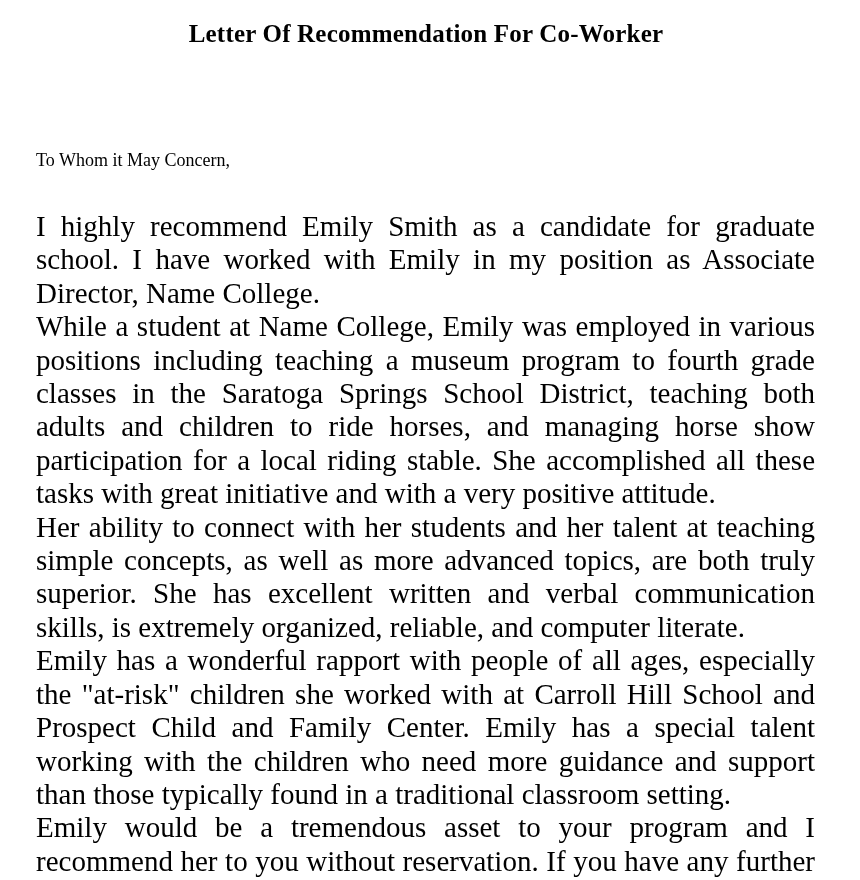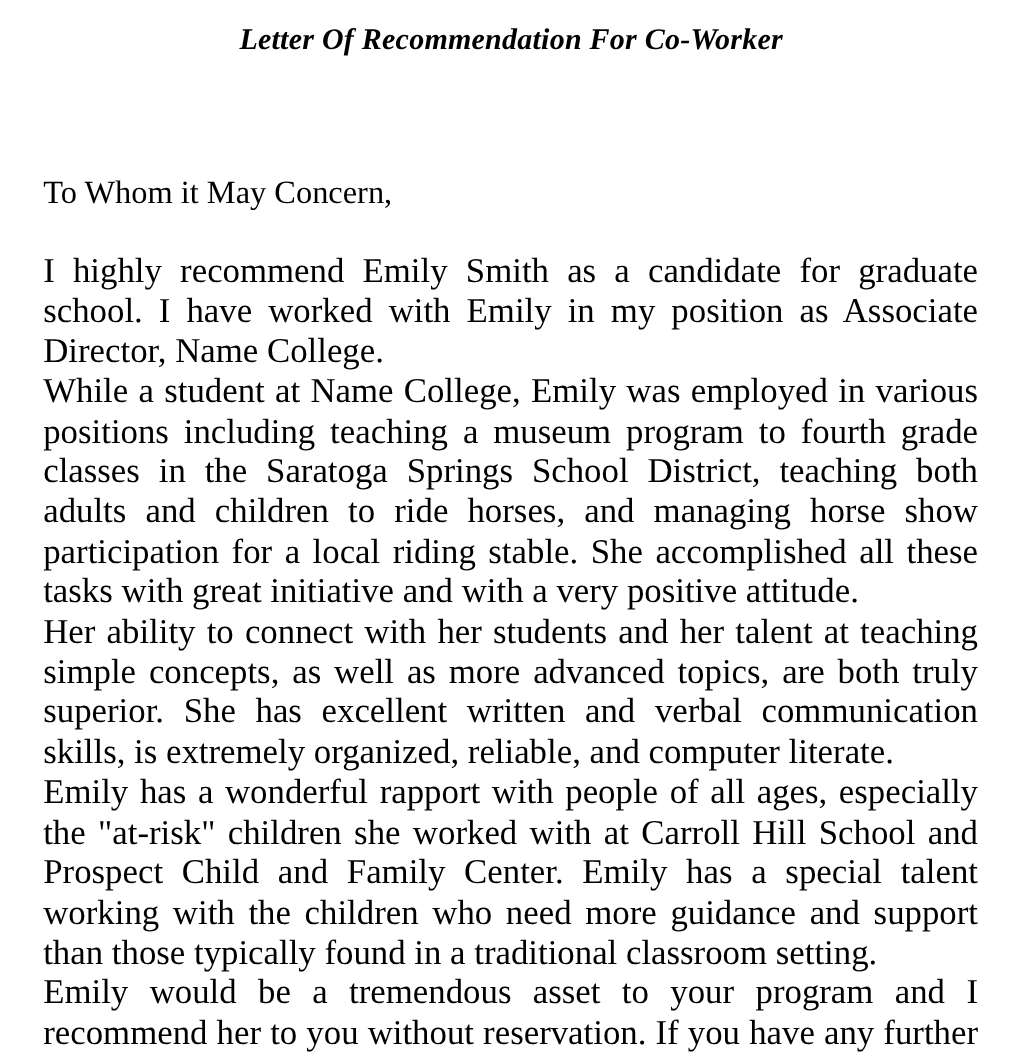--- a/index.html
+++ b/index.html
@@ -23,42 +23,42 @@
       text-align: center;
       font-weight: bold;
       font-size: 25px;
       line-height: 36px;
       letter-spacing: 0.2px;
     }
     .salutation {
       position: absolute;
       top: 144px;
       left: 36px;
-      font-size: 27px;
+      font-size: 18px;
       line-height: 33px;
     }
     .body-text {
       position: absolute;
       top: 210px;
       left: 36px;
       width: 779px;
       font-size: 29px;
       line-height: 33.4px;
     }
     .para {
       margin: 0;
       text-align: justify;
       text-align-last: left;
     }
   </style>
 </head>
 <body>
 
 <div class="page">
-  <h1 class="title" style="margin:0;font-style:italic;">Letter Of Recommendation For Co-Worker</h1>
+  <h1 class="title" style="margin:0;">Letter Of Recommendation For Co-Worker</h1>
 
   <div class="salutation">To Whom it May Concern,</div>
 
   <div class="body-text">
     <p class="para">I highly recommend Emily Smith as a candidate for graduate school. I have worked with Emily in my position as Associate Director, Name College.</p>
     <p class="para">While a student at Name College, Emily was employed in various positions including teaching a museum program to fourth grade classes in the Saratoga Springs School District, teaching both adults and children to ride horses, and managing horse show participation for a local riding stable. She accomplished all these tasks with great initiative and with a very positive attitude.</p>
     <p class="para">Her ability to connect with her students and her talent at teaching simple concepts, as well as more advanced topics, are both truly superior. She has excellent written and verbal communication skills, is extremely organized, reliable, and computer literate.</p>
     <p class="para">Emily has a wonderful rapport with people of all ages, especially the "at-risk" children she worked with at Carroll Hill School and Prospect Child and Family Center. Emily has a special talent working with the children who need more guidance and support than those typically found in a traditional classroom setting.</p>
     <p class="para">Emily would be a tremendous asset to your program and I recommend her to you without reservation. If you have any further questions with regard to her background or qualifications, please do not hesitate to fourth me.</p>
   </div>

